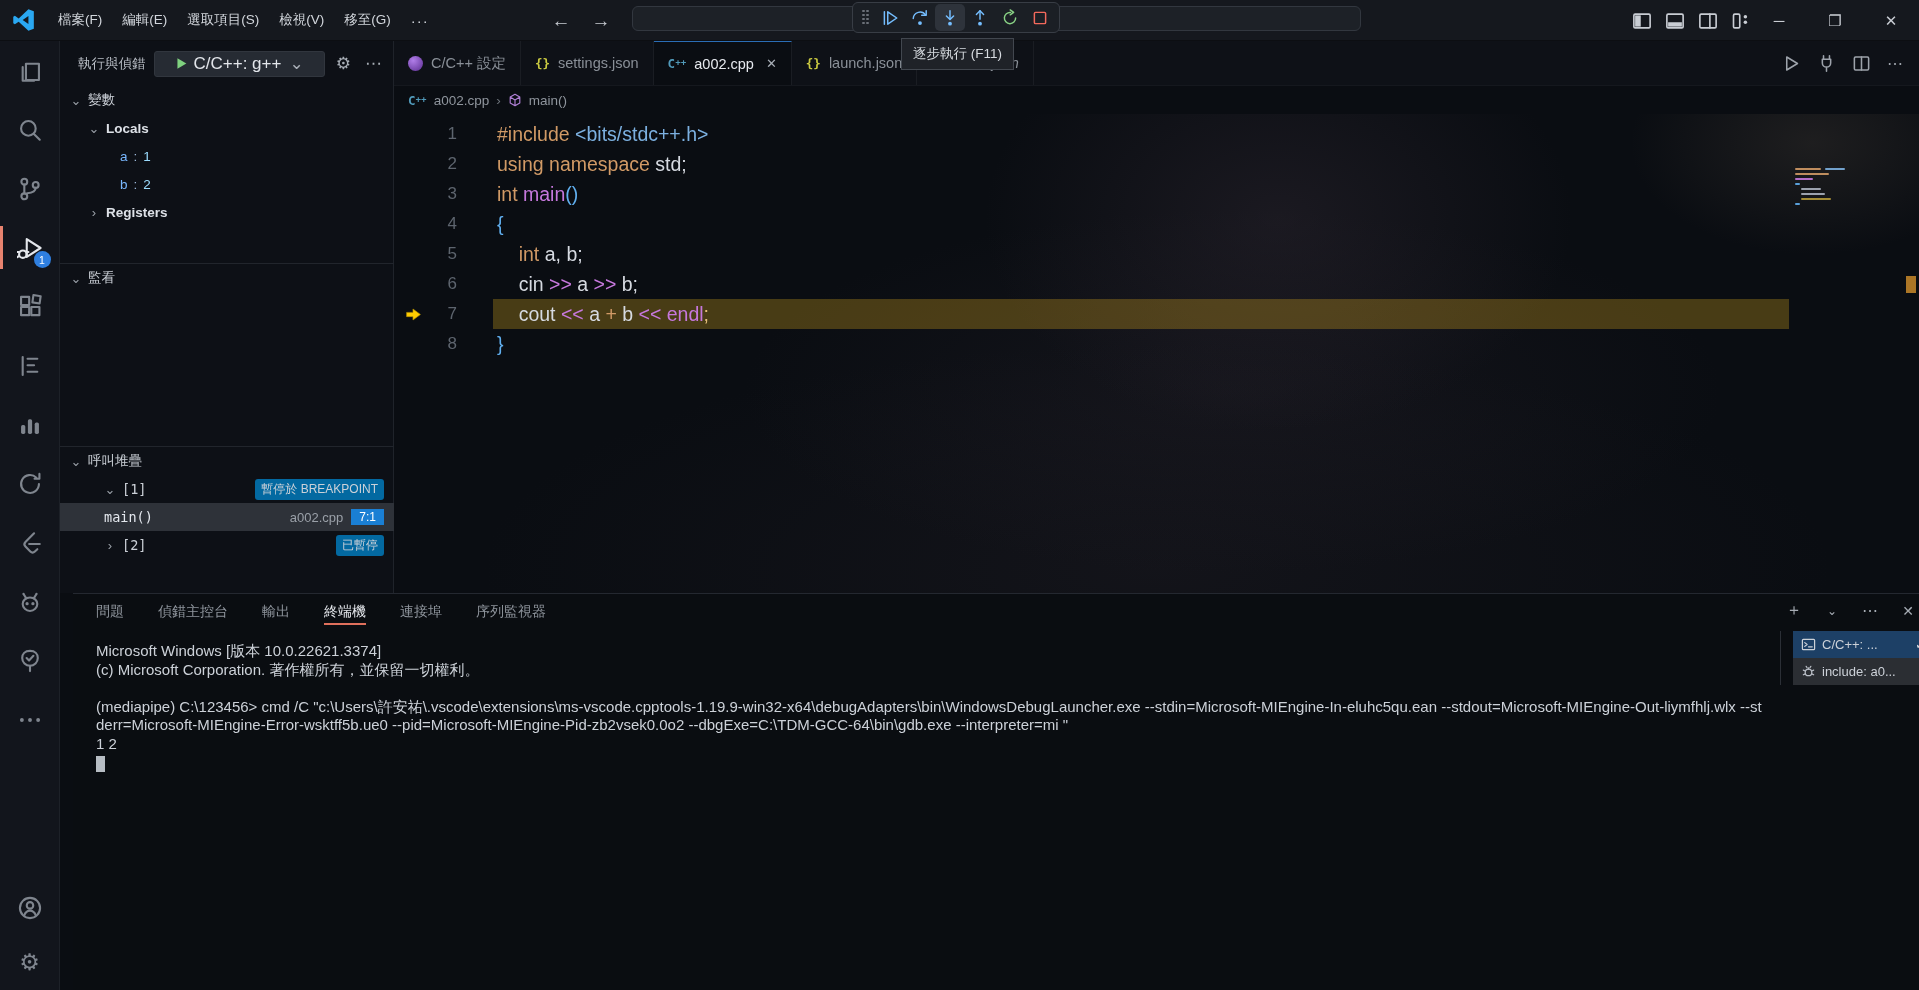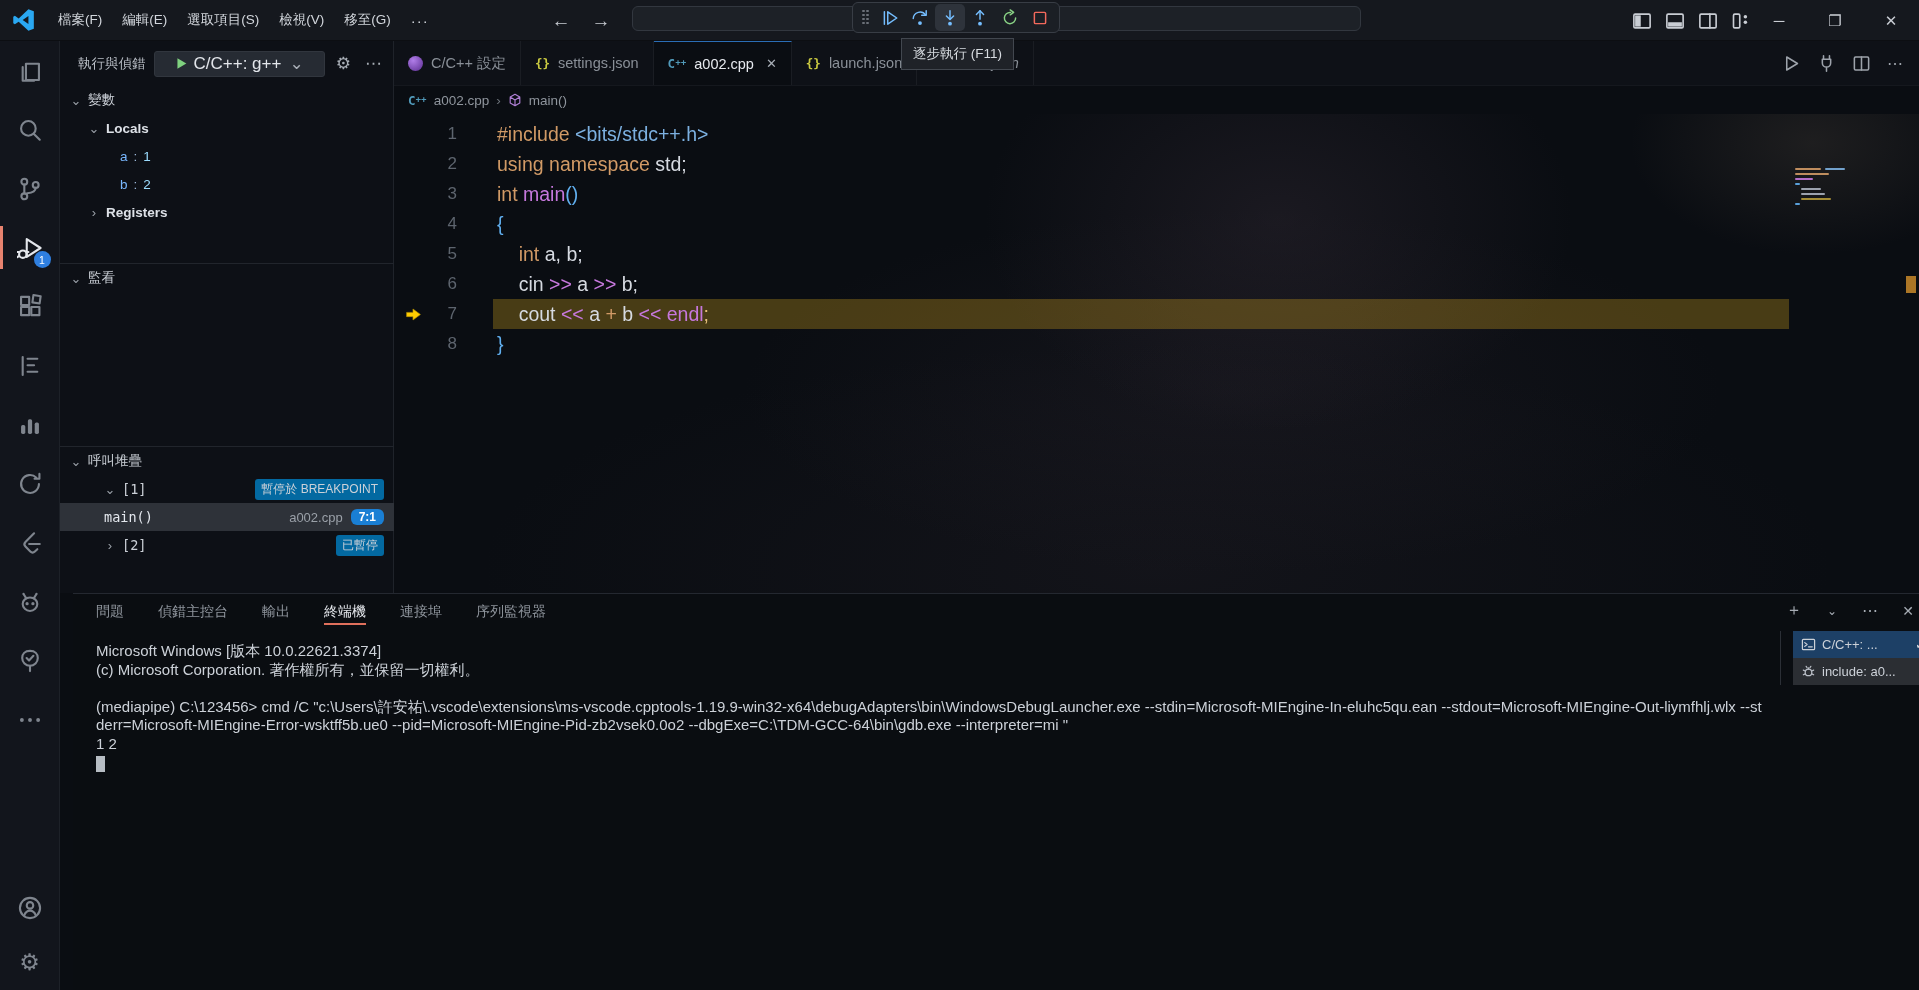--- a/index.html
+++ b/index.html
@@ -48,21 +48,21 @@
   .section{position:absolute;left:0;width:334px}
   .sec-divider{border-top:1px solid #21252c}
   .sec-row{height:28px;display:flex;align-items:center;gap:6px;padding:0 10px;color:#c2c7ce}
   .sec-row .chev{color:#9aa0a8;font-size:13px;width:12px;text-align:center}
   .sec-label{font-size:13.5px;color:#cbd0d7}
   .bold{font-weight:bold;color:#dde1e7}
   .indent1{padding-left:28px}.indent2{padding-left:60px}.indent3{padding-left:44px}
   .var-name{color:#79b8ff}.var-colon{color:#9cb8d8}.var-value{color:#9cdcfe}
   .mono{font-family:"DejaVu Sans Mono",monospace;font-size:13.5px}
   .badge-gray{margin-left:auto;background:#0369a1;color:#ccd1d8;font-size:12px;padding:2px 6px;border-radius:3px;white-space:nowrap}
-  .badge-blue{background:#1a7fd4;color:#fff;font-size:12px;padding:1px 8px;border-radius:6px;font-weight:bold}
+  .badge-blue{background:#1a7fd4;color:#fff;font-size:12px;padding:1px 8px;border-radius:0;font-weight:normal}
   .frame-row{height:28px;display:flex;align-items:center;gap:8px;padding:0 10px 0 44px;background:#2e3239}
   .frame-file{margin-left:auto;color:#9aa0a8;font-size:13px}
 
   
   #editor-col{position:absolute;left:394px;top:41px;width:1525px;height:552px;background:#0a0d12}
   #tabbar{height:45px;background:#0e1117;display:flex;align-items:stretch;border-bottom:1px solid #15181e}
   #tabs{display:flex}
   .tab{display:flex;align-items:center;gap:8px;padding:0 14px;border-right:1px solid #1a1d23;color:#8a9098;font-size:14.5px;background:#0e1117;white-space:nowrap}
   .tab.active{background:#0a0d12;color:#e6e9ee;border-top:1px solid #2a6db5}
   .tab.preview .tab-label{font-style:italic}

